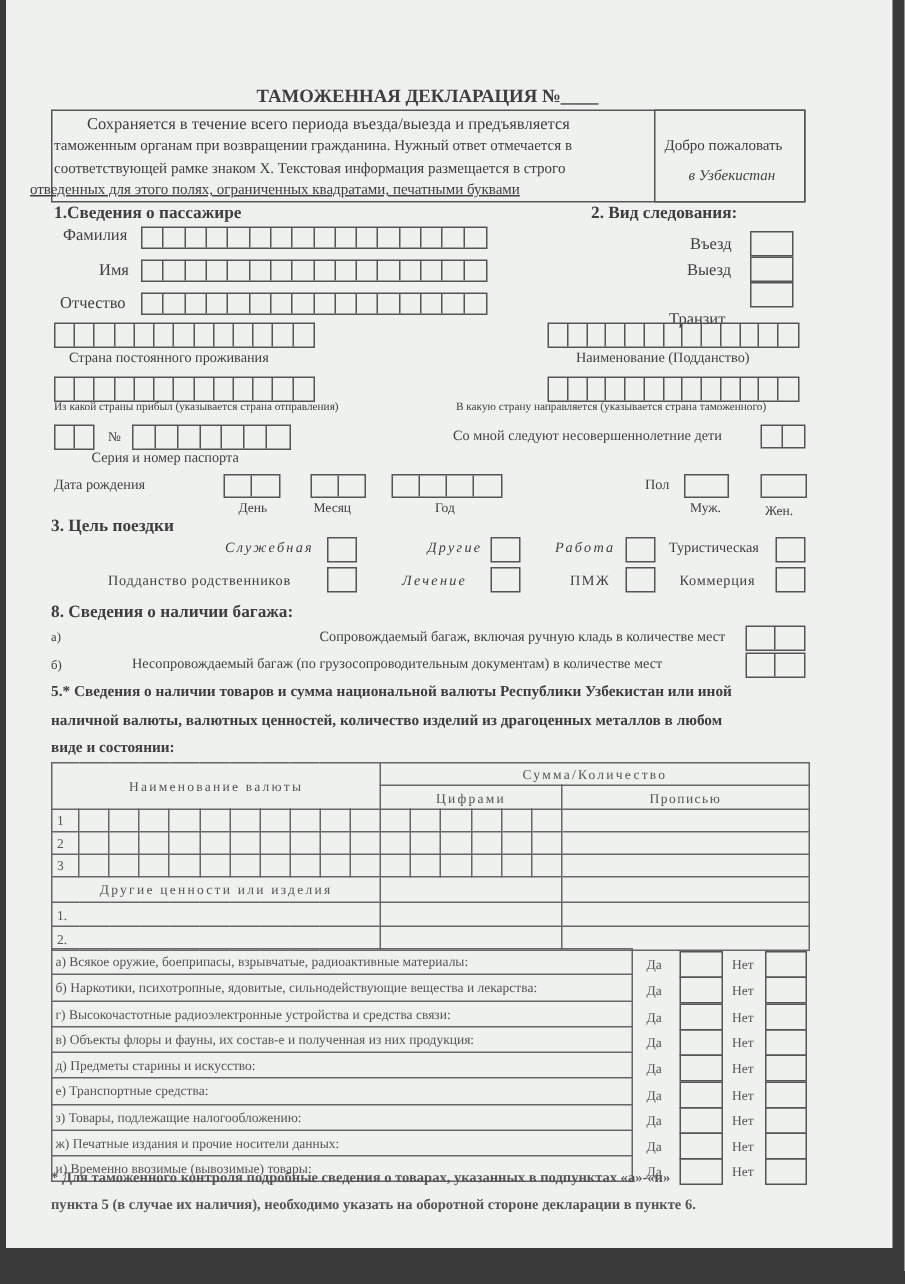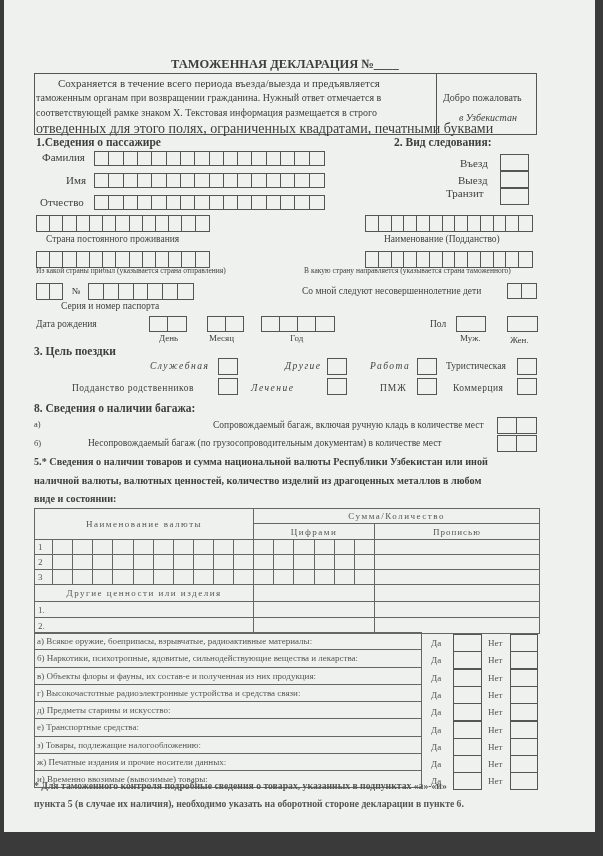--- a/index.html
+++ b/index.html
@@ -25,21 +25,21 @@
 
 <div class="paper"></div>
 
 <div class="t b" style="left:171px;top:58px;font-size:12.5px;">ТАМОЖЕННАЯ ДЕКЛАРАЦИЯ №____</div>
 
 <div class="box" style="left:34px;top:73px;width:503px;height:62px;"></div>
 <div class="box" style="left:436px;top:73px;width:101px;height:62px;"></div>
 <div class="t" style="left:58px;top:78px;font-size:11px;">Сохраняется  в  течение  всего периода въезда/выезда и предъявляется</div>
 <div class="t" style="left:36px;top:93px;font-size:10px;">таможенным органам при возвращении гражданина. Нужный ответ отмечается в</div>
 <div class="t" style="left:36px;top:108px;font-size:10px;">соответствующей рамке знаком X. Текстовая информация размещается в строго</div>
-<div class="t" style="left:36px;top:122px;font-size:14px;">отведенных для этого полях, ограниченных квадратами, печатными буквами</div>
+<div class="t" style="left:20px;top:122px;font-size:10px;text-decoration:underline;">отведенных для этого полях, ограниченных квадратами, печатными буквами</div>
 <div class="t" style="left:443px;top:93px;font-size:10px;">Добро пожаловать</div>
 <div class="t" style="left:459px;top:113px;font-size:10px;font-style:italic;">в Узбекистан</div>
 
 <div class="t b" style="left:36px;top:137px;font-size:11.5px;">1.Сведения о пассажире</div>
 <div class="t b" style="left:394px;top:137px;font-size:11.5px;">2. Вид следования:</div>
 
 <div class="t" style="left:42px;top:152px;font-size:11px;">Фамилия</div>
 <div class="cells" style="left:94px;top:151px;width:231px;height:15px;">
     <span style="width: 6.25%;"></span>
     <span style="width: 6.25%;"></span>
@@ -94,21 +94,21 @@
     <span style="width: 6.25%;"></span>
     <span style="width: 6.25%;"></span>
     <span style="width: 6.25%;"></span>
     <span style="width: 6.25%;"></span>
   </div>
 
 <div class="t" style="left:460px;top:158px;font-size:11px;">Въезд</div>
 <div class="box" style="left:500px;top:154px;width:29px;height:17px;"></div>
 <div class="t" style="left:458px;top:175px;font-size:11px;">Выезд</div>
 <div class="box" style="left:500px;top:171px;width:29px;height:17px;"></div>
-<div class="t" style="left:446px;top:188px;font-size:11px;">Транзит</div>
+<div class="t" style="left:446px;top:208px;font-size:11px;">Транзит</div>
 <div class="box" style="left:500px;top:188px;width:29px;height:17px;"></div>
 
 <div class="cells" style="left:36px;top:215px;width:174px;height:17px;">
     <span style="width: 7.69231%;"></span>
     <span style="width: 7.69231%;"></span>
     <span style="width: 7.69231%;"></span>
     <span style="width: 7.69231%;"></span>
     <span style="width: 7.69231%;"></span>
     <span style="width: 7.69231%;"></span>
     <span style="width: 7.69231%;"></span>
@@ -220,21 +220,21 @@
 <div class="box" style="left:218px;top:358px;width:20px;height:17px;"></div>
 <div class="t spaced" style="left:285px;top:362px;font-size:9.5px;">Другие</div>
 <div class="box" style="left:327px;top:358px;width:20px;height:17px;"></div>
 <div class="t spaced" style="left:370px;top:362px;font-size:9.5px;">Работа</div>
 <div class="box" style="left:417px;top:358px;width:20px;height:17px;"></div>
 <div class="t" style="left:446px;top:362px;font-size:9.5px;">Туристическая</div>
 <div class="box" style="left:517px;top:358px;width:20px;height:17px;"></div>
 
 <div class="t" style="left:72px;top:384px;font-size:9.5px;letter-spacing:0.5px;">Подданство родственников</div>
 <div class="box" style="left:218px;top:378px;width:20px;height:17px;"></div>
-<div class="t spaced" style="left:251px;top:384px;font-size:9.5px;">Лечение</div>
+<div class="t spaced" style="left:268px;top:384px;font-size:9.5px;">Лечение</div>
 <div class="box" style="left:327px;top:378px;width:20px;height:17px;"></div>
 <div class="t" style="left:380px;top:384px;font-size:9.5px;letter-spacing:1px;">ПМЖ</div>
 <div class="box" style="left:417px;top:378px;width:20px;height:17px;"></div>
 <div class="t" style="left:453px;top:384px;font-size:9.5px;letter-spacing:0.5px;">Коммерция</div>
 <div class="box" style="left:517px;top:378px;width:20px;height:17px;"></div>
 
 <div class="t b" style="left:34px;top:403px;font-size:11.5px;">8. Сведения о наличии багажа:</div>
 <div class="t" style="left:34px;top:420px;font-size:8.5px;">а)</div>
 <div class="t" style="left:177px;top:421px;font-size:9.5px;margin-left:36px;">Сопровождаемый багаж, включая ручную кладь  в количестве мест</div>
 <div class="cells" style="left:497px;top:417px;width:40px;height:17px;">
@@ -342,22 +342,22 @@
         <td colspan="11" style="text-align:left;padding-left:3px;"><span>2.</span></td>
         <td colspan="6"></td>
         <td></td>
       </tr>
     </tbody>
 </table>
 
 <div class="goods" id="goods">
     <div class="row">а) Всякое оружие, боеприпасы, взрывчатые, радиоактивные материалы:</div>
     <div class="row">б) Наркотики, психотропные, ядовитые, сильнодействующие вещества и лекарства:</div>
+    <div class="row">г) Высокочастотные радиоэлектронные устройства и средства связи:</div>
     <div class="row">в) Объекты флоры и фауны, их состав-е и полученная из них продукция:</div>
-    <div class="row">г) Высокочастотные радиоэлектронные устройства и средства связи:</div>
     <div class="row">д) Предметы старины и искусство:</div>
     <div class="row">е) Транспортные средства:</div>
     <div class="row">з) Товары, подлежащие налогообложению:</div>
     <div class="row">ж) Печатные издания и прочие носители данных:</div>
     <div class="row">и) Временно ввозимые (вывозимые) товары:</div>
   </div>
 <div id="goods-yn">
     <div class="t" style="left:431px;top:639px;font-size:9px;color:#555;">Да</div>
     <div class="box" style="left:453px;top:634px;width:29px;height:18px;"></div>
     <div class="t" style="left:488px;top:639px;font-size:9px;color:#555;">Нет</div>

